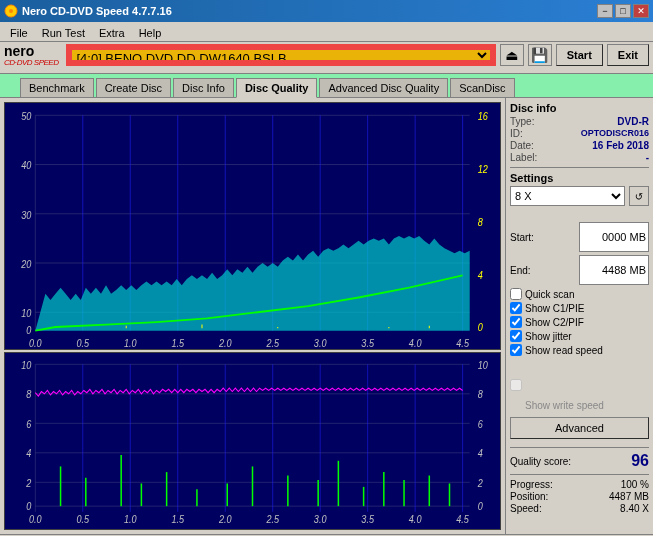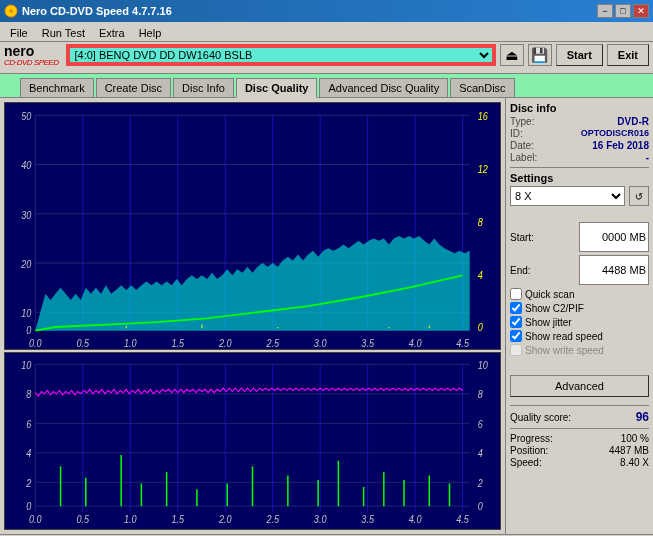--- a/index.html
+++ b/index.html
@@ -53,23 +53,23 @@
       border-bottom: 1px solid #808080;
     }
     .nero-logo {
       display: flex; flex-direction: column; margin-right: 4px;
     }
     .nero-logo-top { font-size: 14px; font-weight: bold; color: black; line-height: 1; }
     .nero-logo-bottom { font-size: 8px; color: #cc0000; font-style: italic; letter-spacing: -0.5px; }
     .drive-select {
       flex: 1;
       height: 22px;
-      font-size: 11px;
-      border: 4px solid #ef4444;
-      background: #5eead4;
+      font-size: 13px;
+      border: 6px solid #ef4444;
+      background: #eab308;
     }
     .toolbar-icon-btn {
       width: 24px; height: 22px; background: #d4d0c8;
       border: 1px solid #808080; cursor: pointer;
       display: flex; align-items: center; justify-content: center; font-size: 14px;
     }
     .toolbar-btn {
       height: 22px; padding: 0 10px; background: #d4d0c8;
       border: 1px outset #808080; cursor: pointer; font-size: 11px;
       font-weight: bold;
@@ -174,28 +174,28 @@
       display: flex;
       align-items: center;
       gap: 3px;
       margin-bottom: 2px;
     }
     .checkbox-row input[type=checkbox] { width: 12px; height: 12px; }
     
     .advanced-btn {
       width: 100%; height: 22px; background: #d4d0c8;
       border: 1px outset #808080; cursor: pointer;
-      font-size: 11px; margin-top: 17px; margin-bottom: 4px;
+      font-size: 11px; margin-top: 4px; margin-bottom: 4px;
     }
 
     .quality-score-row {
       display: flex; justify-content: space-between; align-items: center;
       margin-bottom: 2px;
     }
-    .quality-score-value { font-size: 12px; font-weight: bold; color: #000080; }
+    .quality-score-value { font-size: 16px; font-weight: bold; color: #000080; }
 
     
     .stats-bar {
       background: #d4d0c8;
       border-top: 1px solid #808080;
       padding: 3px 6px;
       display: flex;
       gap: 16px;
       font-size: 10px;
     }
@@ -455,33 +455,37 @@
       <span>End:</span>
       <input type="text" class="input-field" value="4488 MB" style="">
     </div>
 
     <div class="checkbox-row">
       <input type="checkbox" style="">
       <span>Quick scan</span>
     </div>
     <div class="checkbox-row">
       <input type="checkbox" checked="" style="">
+      <span>Show C1/PIE</span>
+    </div>
+    <div class="checkbox-row">
+      <input type="checkbox" checked="" style="">
       <span>Show C2/PIF</span>
     </div>
     <div class="checkbox-row">
       <input type="checkbox" checked="" style="">
       <span>Show jitter</span>
     </div>
     <div class="checkbox-row">
       <input type="checkbox" checked="" style="">
       <span>Show read speed</span>
     </div>
     <div class="checkbox-row">
       <input type="checkbox" disabled="" style="">
-      <span style="color:#888;">Show write speed</span>
+      <span style="color:#888;margin-top:42px;">Show write speed</span>
     </div>
 
     <button class="advanced-btn">Advanced</button>
     
     <div class="divider"></div>
     
     
     <div class="quality-score-row">
       <span>Quality score:</span>
       <span class="quality-score-value">96</span>

